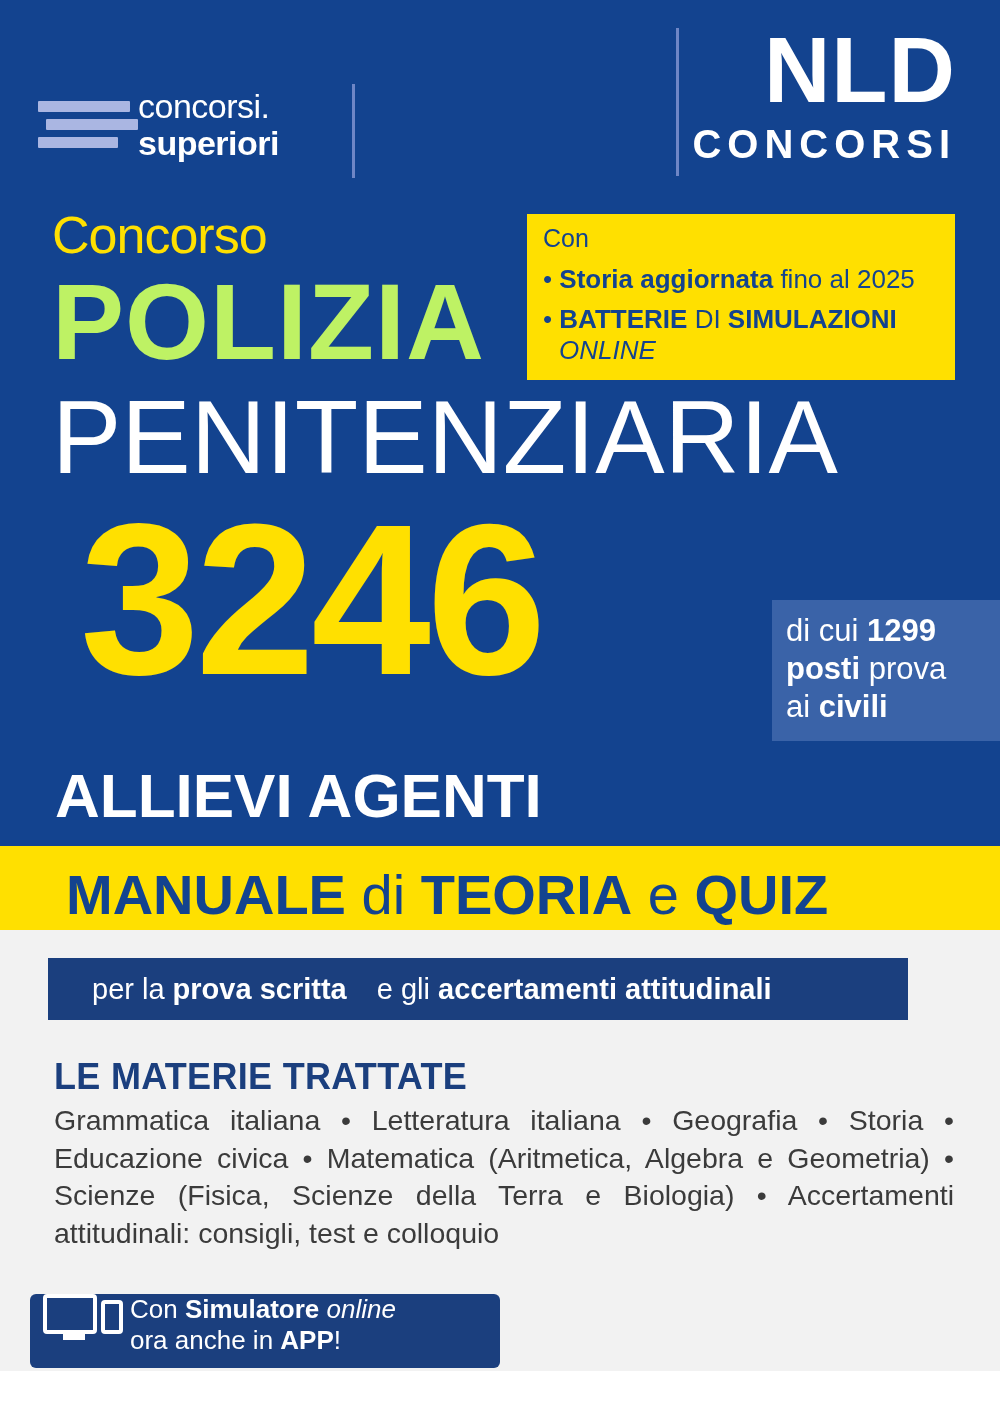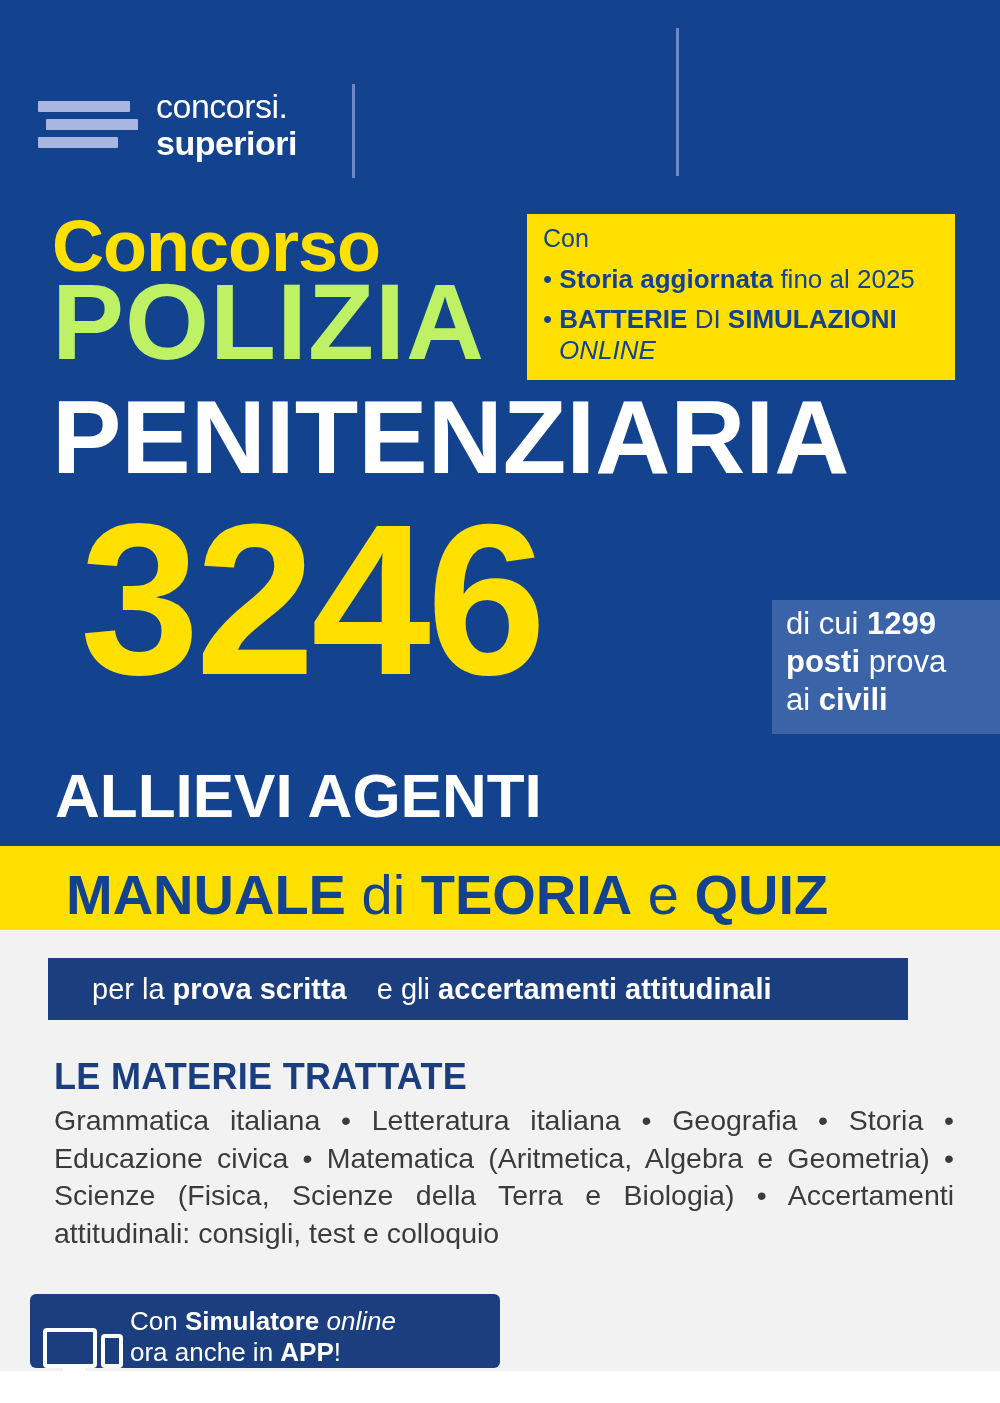--- a/index.html
+++ b/index.html
@@ -13,21 +13,21 @@
     width: 1000px; height: 1403px;
     background: #13438f;
     overflow: hidden;
   }
   
   .header {
     position: absolute; top: 0; left: 0; right: 0; height: 196px;
   }
   .logo-left {
     position: absolute; left: 38px; top: 88px;
-    display: flex; align-items: center; gap: 26px;
+    display: flex; align-items: center; gap: 8px;
   }
   .logo-bars {
     display: flex; flex-direction: column; gap: 7px;
     width: 92px;
   }
   .logo-bars span { display: block; height: 11px; background: #aab6e2; border-radius: 1px; }
   .logo-bars span:nth-child(1) { width: 92px; }
   .logo-bars span:nth-child(2) { width: 92px; margin-left: 8px; }
   .logo-bars span:nth-child(3) { width: 80px; margin-left: 0px; }
   .logo-left-text {
@@ -50,30 +50,30 @@
   .nld-mark {
     font-size: 92px; font-weight: 700; letter-spacing: 1px; line-height: 1;
     display: flex; align-items: center; justify-content: flex-end; gap: 2px;
   }
   .nld-sub {
     font-size: 40px; font-weight: 700; letter-spacing: 6px; margin-top: 6px;
   }
   
   .concorso {
     position: absolute; left: 52px; top: 205px;
-    color: #ffe000; font-size: 72px; font-weight: 700; letter-spacing: -1px;
+    color: #ffe000; font-size: 52px; font-weight: 400; letter-spacing: -1px;
   }
   .t-polizia {
     position: absolute; left: 52px; top: 268px;
     color: #bef264; font-size: 108px; font-weight: 700; letter-spacing: 1px;
     line-height: 1;
   }
   .t-penit {
     position: absolute; left: 52px; top: 385px;
-    color: #ffffff; font-size: 104px; font-weight: 700; letter-spacing: 0px;
+    color: #ffffff; font-size: 104px; font-weight: 400; letter-spacing: 0px;
     line-height: 1;
   }
   .badge-con {
     position: absolute; left: 527px; top: 214px; width: 428px;
     background: #ffe000; color: #13438f;
     padding: 10px 14px 14px 16px;
     font-size: 26px; line-height: 1.18;
   }
   .badge-con .con-label { font-size: 25px; }
   .badge-con ul { list-style: none; margin-top: 2px; }
@@ -84,21 +84,21 @@
   
   .number {
     position: absolute; left: 52px; top: 492px;
     color: #ffe000; font-size: 215px; font-weight: 800; letter-spacing: -4px;
     line-height: 1;
     margin-left: 28px;
   }
   .posti-box {
     position: absolute; left: 772px; top: 600px; width: 228px;
     background: #3a63a8; color: #ffffff;
-    padding: 5px 16px 16px 14px;
+    padding: 12px 16px 16px 14px;
     font-size: 31px; line-height: 1.22;
   }
   .posti-box b { font-weight: 700; }
   .allievi {
     position: absolute; left: 55px; top: 760px;
     color: #ffffff; font-size: 62px; font-weight: 800; letter-spacing: 0px;
   }
   
   .yellow-strip {
     position: absolute; left: 0; top: 846px; width: 1000px; height: 84px;
@@ -131,21 +131,21 @@
   }
   .materie-body {
     position: absolute; left: 54px; top: 1102px; width: 900px;
     color: #3b3b3b; font-size: 28.5px; line-height: 1.32;
     text-align: justify;
   }
   
   .sim-badge {
     position: absolute; left: 30px; top: 1294px; width: 470px; height: 74px;
     background: #1b3f7e; border-radius: 6px;
-    display: flex; align-items: flex-end;
+    display: flex; align-items: flex-start;
   }
   .sim-icons {
     width: 94px; display: flex; align-items: flex-end; justify-content: center; gap: 4px;
     margin-left: 6px;
   }
   .dev-monitor {
     width: 54px; height: 40px; border: 4px solid #ffffff; border-radius: 4px; position: relative;
   }
   .dev-monitor::after {
     content: ""; position: absolute; left: 16px; bottom: -10px; width: 22px; height: 6px; background: #ffffff;
@@ -172,20 +172,26 @@
           <span></span>
           <span></span>
       </div>
       <div class="logo-left-text">
         <div>concorsi.</div>
         <div><b>superiori</b></div>
       </div>
     </div>
     <div class="divider-v"></div>
     <div class="divider-v2"></div>
+    <div class="logo-right">
+      <div class="nld-mark">
+        <span>NLD</span>
+      </div>
+      <div class="nld-sub">CONCORSI</div>
+    </div>
   </div>
 
   <div class="concorso">Concorso</div>
   <div class="t-polizia">POLIZIA</div>
   <div class="t-penit">PENITENZIARIA</div>
 
   <div class="badge-con">
     <div class="con-label">Con</div>
     <ul>
       <li><b>Storia aggiornata</b><span> fino al 2025</span></li>

